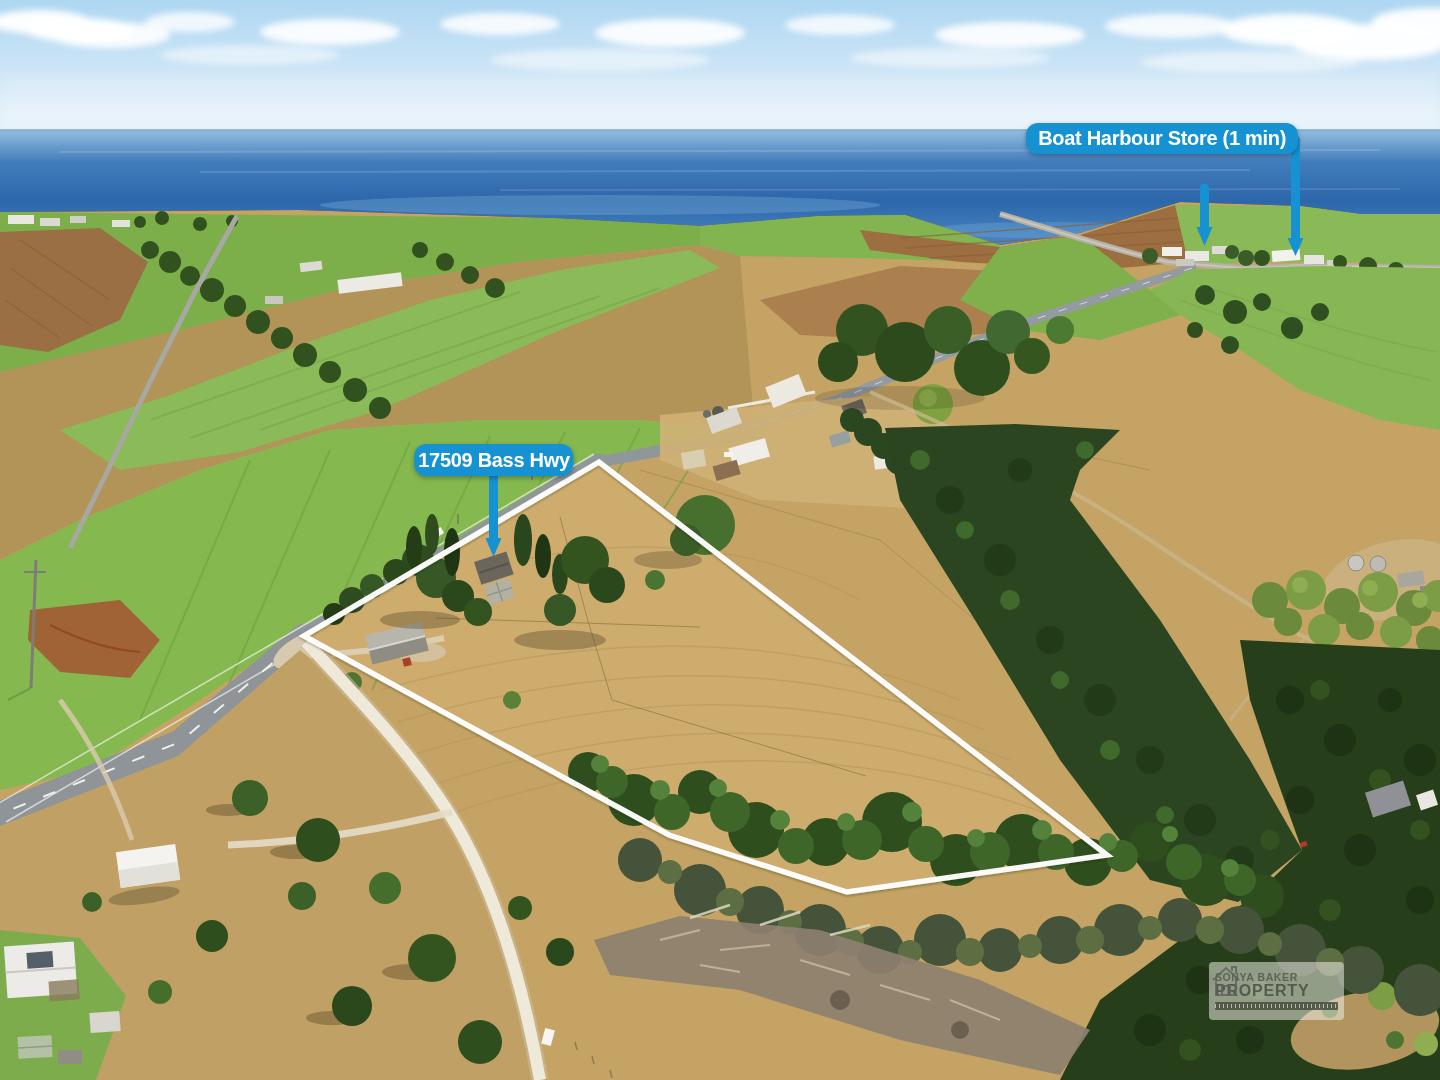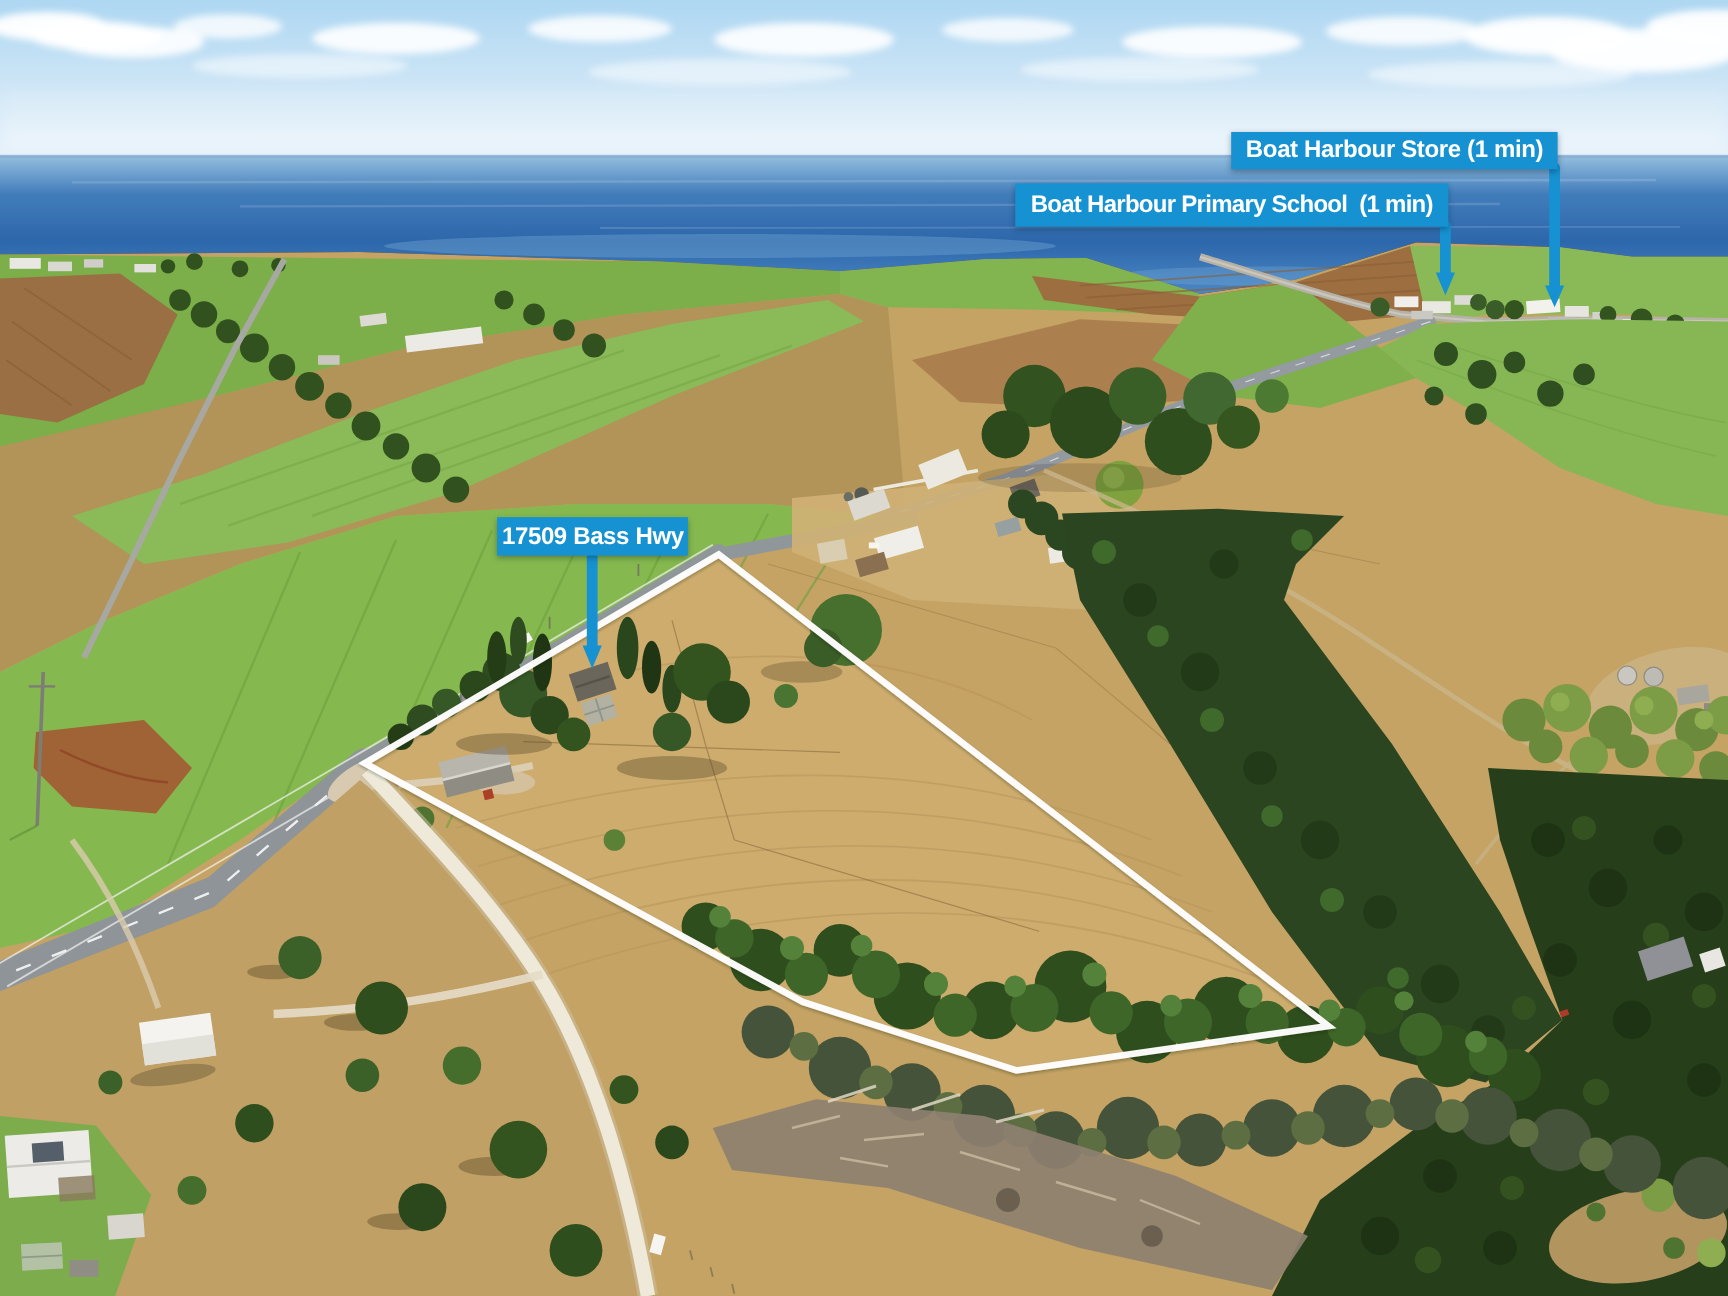--- a/index.html
+++ b/index.html
@@ -10,23 +10,24 @@
   .stage{
     position:relative;width:1440px;height:1080px;overflow:hidden;
     font-family:"Liberation Sans", sans-serif;
   }
   .stage svg{position:absolute;left:0;top:0;}
   .map-label{
     position:absolute;
     background:var(--accent);
     color:#fff;font-weight:bold;white-space:pre;
     display:flex;align-items:center;justify-content:center;
-    border-radius:0;
+    border-radius:12px;
     box-shadow:0 2px 5px rgba(0,20,40,.35);
     z-index:10;
+    margin-top:13px;
   }
   #label-store{top:110px;right:142px;height:31px;font-size:20px;letter-spacing:-.3px;padding:0 12px;}
   #label-school{top:153px;right:233px;height:36px;font-size:20px;letter-spacing:-.6px;padding:0 13px;}
   #label-address{top:431px;left:494px;transform:translateX(-50%);height:32px;font-size:20px;letter-spacing:-.3px;padding:0 4px;}
   .accent-stroke{stroke:var(--accent);}
   .accent-fill{fill:var(--accent);}
   .boundary-line{stroke:var(--boundary);}
   
   .logo{
     position:absolute;left:1209px;top:962px;width:135px;height:58px;
@@ -650,21 +651,33 @@
   </g>
   <g>
     <line x1="493.5" y1="462" x2="493.5" y2="540" class="accent-stroke" stroke-width="9" stroke-linecap="round"></line>
     <polygon points="485.5,538 501.5,538 493.5,557" class="accent-fill"></polygon>
   </g>
 </svg>
 
 <div class="map-label" id="label-store">
   <span>Boat Harbour Store (1 min)</span>
 </div>
-<div class="map-label" id="label-school">
-  <span>Boat Harbour Primary School  (1 min)</span>
-</div>
 <div class="map-label" id="label-address">
   <span>17509 Bass Hwy</span>
 </div>
 
-
+<div class="logo">
+  <svg width="34" height="38" viewBox="0 0 34 38">
+    <g fill="none" stroke="#5f635a" stroke-width="2" opacity=".8">
+      <path d="M4,18 L17,6 L30,18"></path>
+      <path d="M7,16 L7,33 L27,33 L27,16"></path>
+      <path d="M23,9 L23,5 L27,5 L27,12"></path>
+      <path d="M13,33 L13,24 L21,24 L21,33"></path>
+    </g>
+  </svg>
+  <div class="txt">
+    <span class="l1">SONYA BAKER</span>
+    <span class="l2">PROPERTY</span>
+    <span class="strip"></span>
+  </div>
 </div>
 
+</div>
+
 </body></html>

